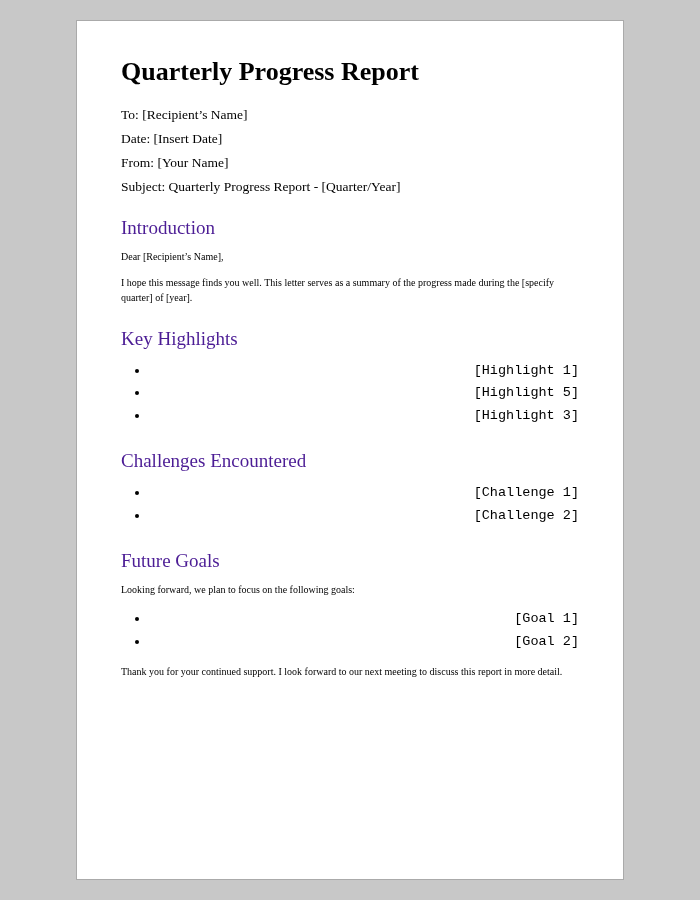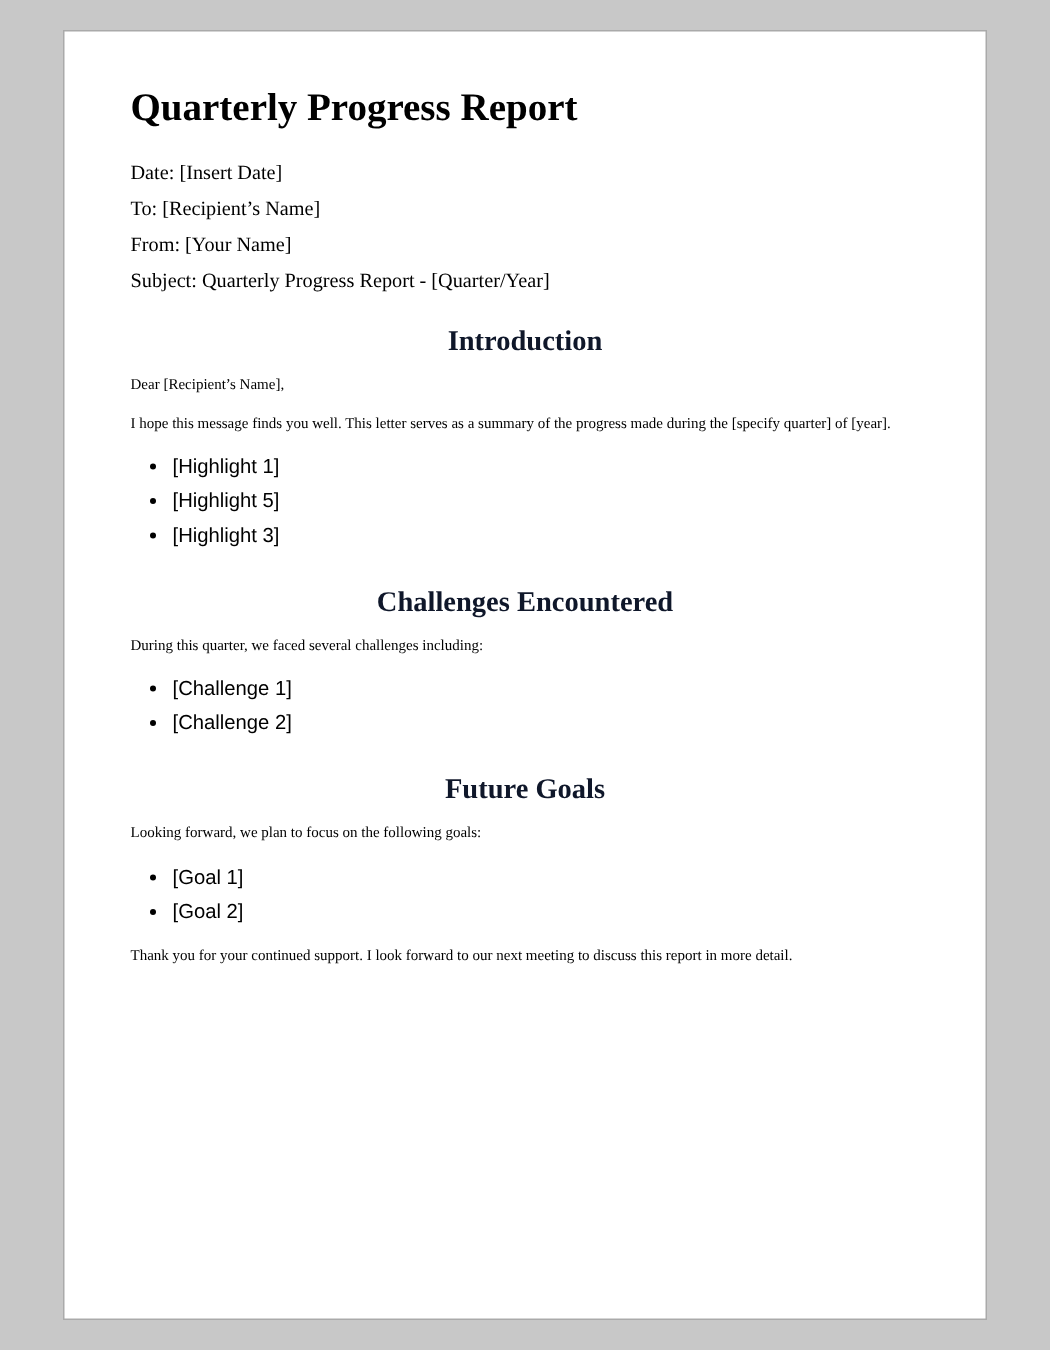--- a/index.html
+++ b/index.html
@@ -15,21 +15,21 @@
       display: flex;
       justify-content: center;
       align-items: flex-start;
       padding: 20px;
       font-family: Georgia, 'Times New Roman', serif;
     }
 
     .document {
       background: #ffffff;
       border: 1px solid #aaaaaa;
-      width: 616px;
+      width: 548px;
       min-height: 860px;
       padding: 36px 44px 36px 44px;
     }
 
     .doc-title {
       font-size: 26px;
       font-weight: bold;
       font-family: Georgia, serif;
       margin-bottom: 20px;
       color: #000;
@@ -37,72 +37,72 @@
 
     .meta-line {
       font-size: 13.5px;
       font-family: Georgia, serif;
       color: #000;
       margin-bottom: 8px;
     }
 
     .section-heading {
       font-size: 19px;
-      font-weight: bold;
+      font-weight: normal;
       font-family: Georgia, serif;
-      color: #0f172a;
+      color: #4c1d95;
       margin-top: 22px;
       margin-bottom: 10px;
-      text-align: center;
     }
 
     .paragraph {
       font-size: 10px;
       font-family: Georgia, serif;
       color: #000;
       line-height: 1.55;
       margin-bottom: 10px;
     }
 
     .bullet-list {
       margin-left: 28px;
       margin-bottom: 10px;
     }
 
     .bullet-list li {
       font-size: 13.5px;
-      font-family: Liberation Sans, sans-serif;
+      font-family: Liberation Mono, monospace;
       color: #000;
       line-height: 1.7;
       list-style-type: disc;
+      text-align: right;
     }
   </style>
 </head>
 <body>
 
 <div class="document">
   <h1 class="doc-title">Quarterly Progress Report</h1>
 
+  <p class="meta-line">To: [Recipient’s Name]</p>
   <p class="meta-line">Date: [Insert Date]</p>
-  <p class="meta-line">To: [Recipient’s Name]</p>
   <p class="meta-line">From: [Your Name]</p>
   <p class="meta-line">Subject: Quarterly Progress Report - [Quarter/Year]</p>
 
   <h2 class="section-heading">Introduction</h2>
   <p class="paragraph">Dear [Recipient’s Name],</p>
   <p class="paragraph">I hope this message finds you well. This letter serves as a summary of the progress made during the [specify quarter] of [year].</p>
 
+  <h2 class="section-heading">Key Highlights</h2>
   <ul class="bullet-list">
     <li>[Highlight 1]</li>
     <li>[Highlight 5]</li>
     <li>[Highlight 3]</li>
   </ul>
 
   <h2 class="section-heading">Challenges Encountered</h2>
-  <p class="paragraph">During this quarter, we faced several challenges including:</p>
   <ul class="bullet-list">
     <li>[Challenge 1]</li>
     <li>[Challenge 2]</li>
   </ul>
 
   <h2 class="section-heading">Future Goals</h2>
   <p class="paragraph">Looking forward, we plan to focus on the following goals:</p>
   <ul class="bullet-list">
     <li>[Goal 1]</li>
     <li>[Goal 2]</li>

